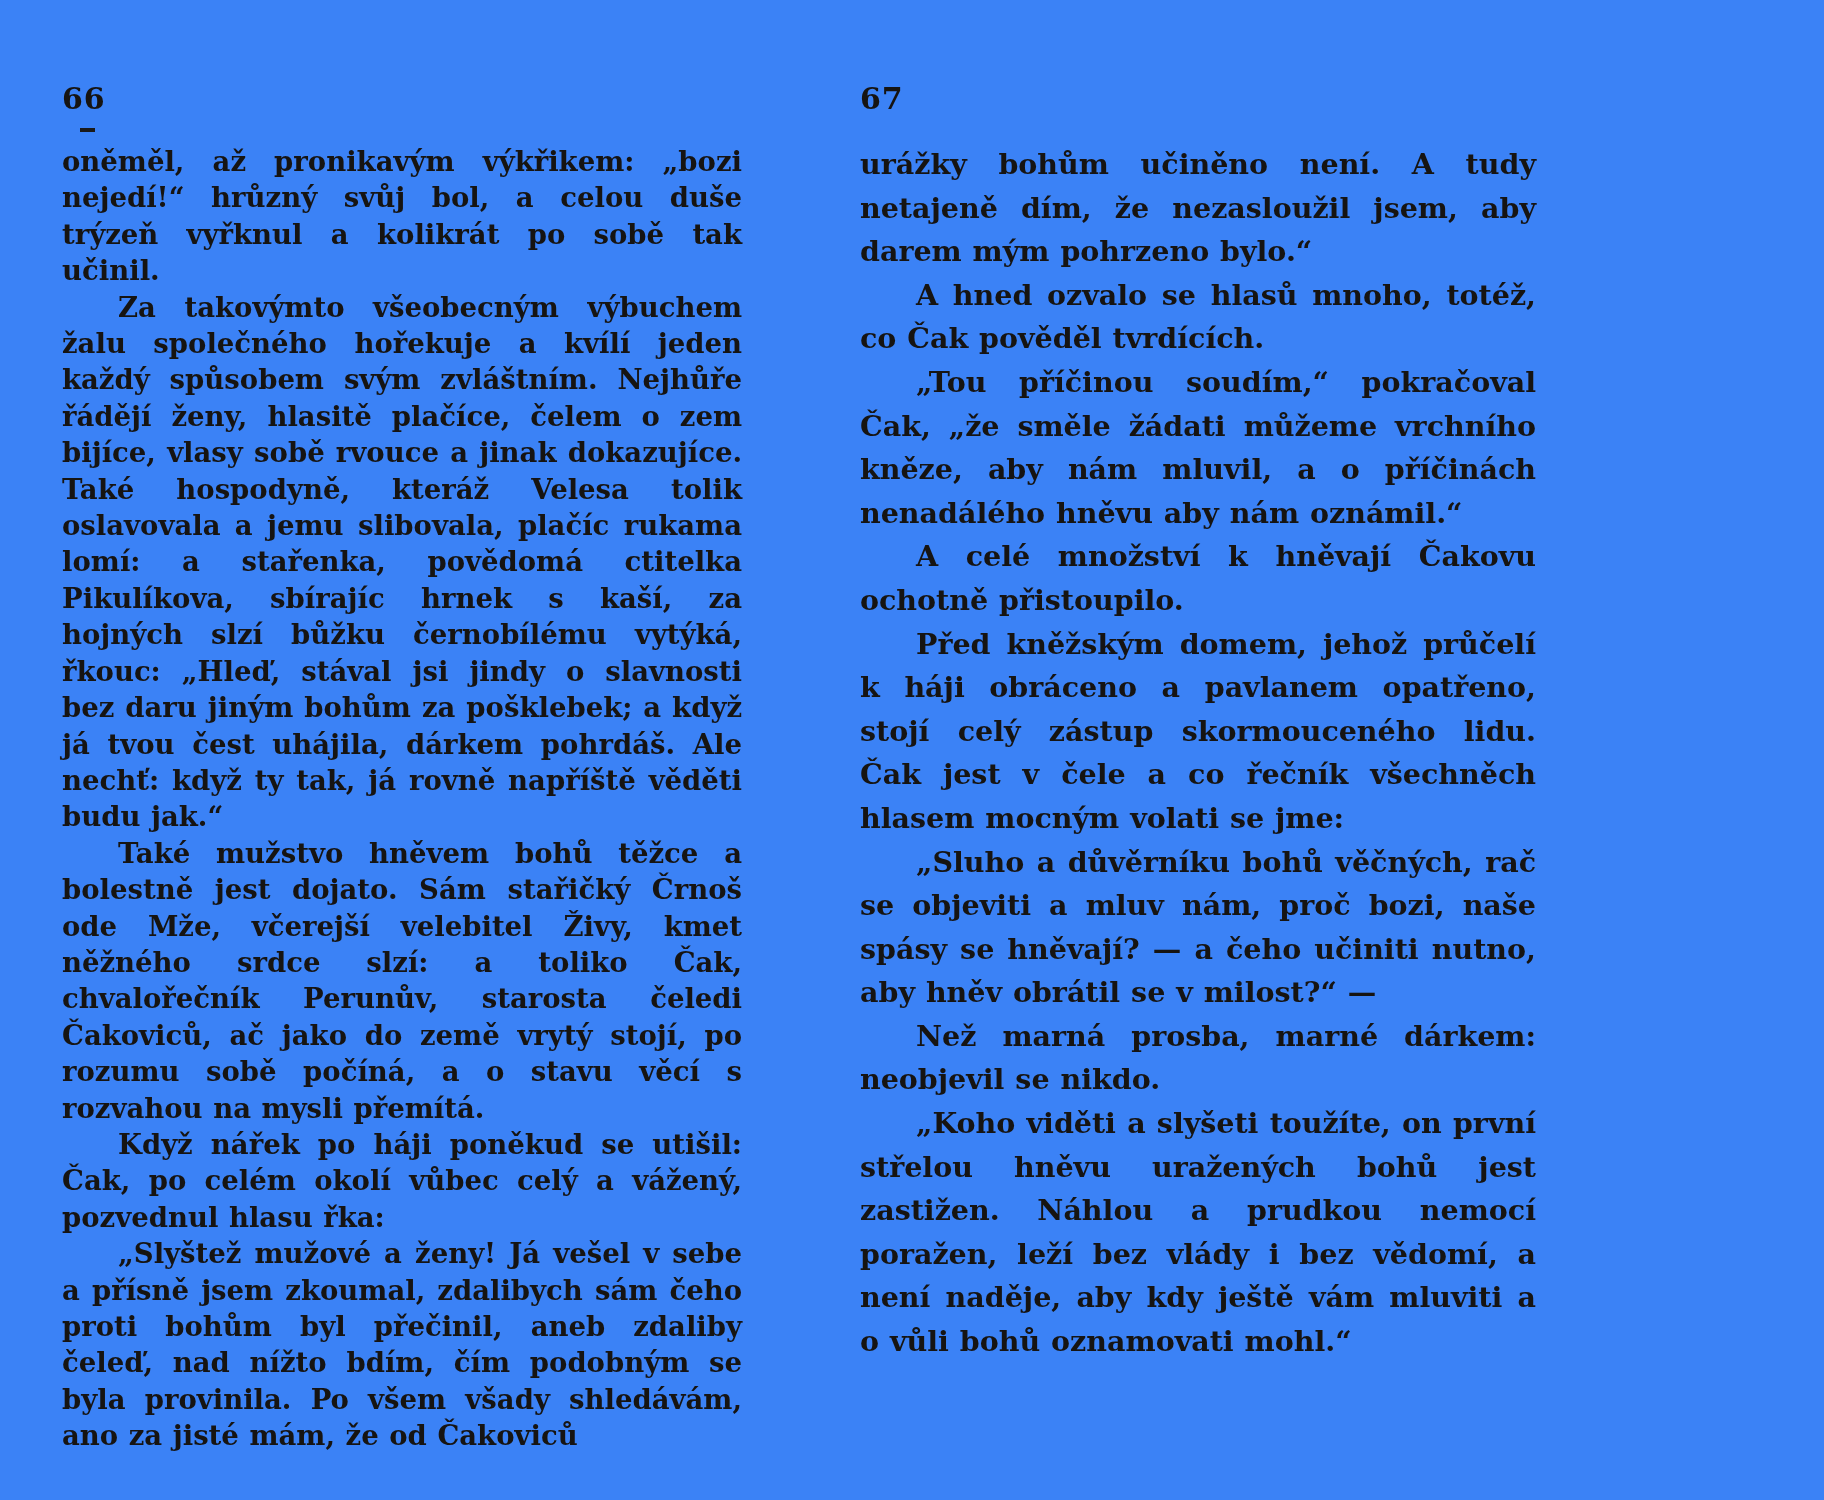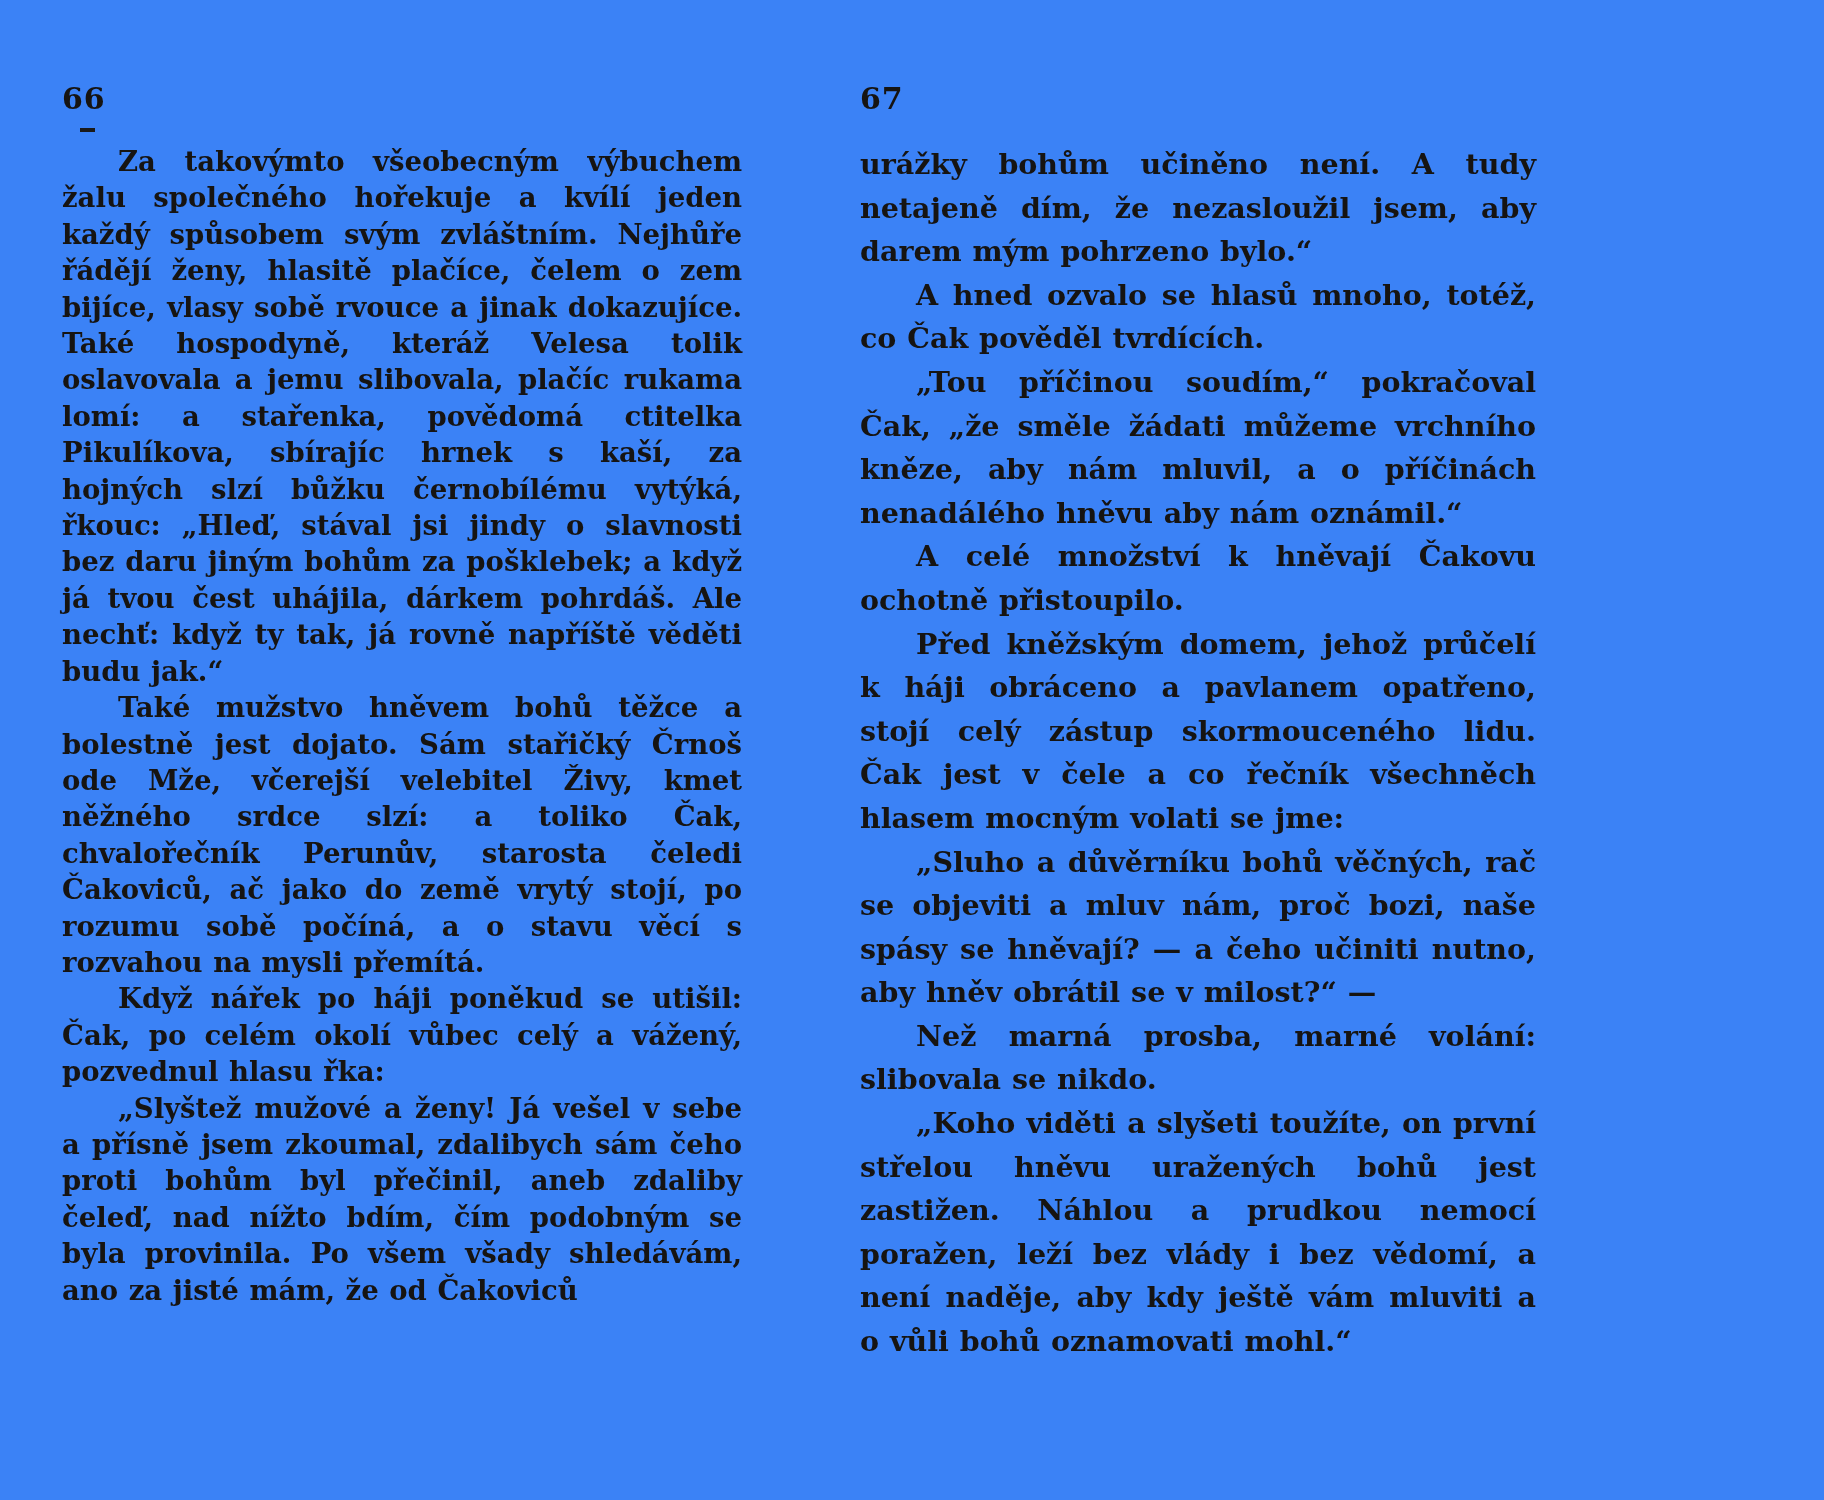--- a/index.html
+++ b/index.html
@@ -63,35 +63,36 @@
 </style>
 </head>
 <body>
 
 <div class="spread">
 
   <section class="page left">
     <div class="pagenum">66</div>
     <div class="sig-dash"></div>
     <div class="text-block">
+      <p class="noindent">oněměl, až pronikavým výkřikem: „bozi nejedí!“ hrůzný svůj bol, a celou duše trýzeň vyřknul a kolikrát po sobě tak učinil.</p>
       <p>Za takovýmto všeobecným výbuchem žalu společného hořekuje a kvílí jeden každý spůsobem svým zvláštním. Nejhůře řádějí ženy, hlasitě plačíce, čelem o zem bijíce, vlasy sobě rvouce a jinak dokazujíce. Také hospodyně, kteráž Velesa tolik oslavovala a jemu slibovala, plačíc rukama lomí: a stařenka, povědomá ctitelka Pikulíkova, sbírajíc hrnek s kaší, za hojných slzí bůžku černobílému vytýká, řkouc: „Hleď, stával jsi jindy o slavnosti bez daru jiným bohům za pošklebek; a když já tvou čest uhájila, dárkem pohrdáš. Ale nechť: když ty tak, já rovně napříště věděti budu jak.“</p>
       <p>Také mužstvo hněvem bohů těžce a bolestně jest dojato. Sám stařičký Črnoš ode Mže, včerejší velebitel Živy, kmet něžného srdce slzí: a toliko Čak, chvalořečník Perunův, starosta čeledi Čakoviců, ač jako do země vrytý stojí, po rozumu sobě počíná, a o stavu věcí s rozvahou na mysli přemítá.</p>
       <p>Když nářek po háji poněkud se utišil: Čak, po celém okolí vůbec celý a vážený, pozvednul hlasu řka:</p>
       <p>„Slyštež mužové a ženy! Já vešel v sebe a přísně jsem zkoumal, zdalibych sám čeho proti bohům byl přečinil, aneb zdaliby čeleď, nad nížto bdím, čím podobným se byla provinila. Po všem všady shledávám, ano za jisté mám, že od Čakoviců</p>
     </div>
   </section>
 
   <section class="page right">
     <div class="pagenum">67</div>
     <div class="text-block">
       <p class="noindent">urážky bohům učiněno není. A tudy netajeně dím, že nezasloužil jsem, aby darem mým pohrzeno bylo.“</p>
       <p>A hned ozvalo se hlasů mnoho, totéž, co Čak pověděl tvrdících.</p>
       <p>„Tou příčinou soudím,“ pokračoval Čak, „že směle žádati můžeme vrchního kněze, aby nám mluvil, a o příčinách nenadálého hněvu aby nám oznámil.“</p>
       <p>A celé množství k hněvají Čakovu ochotně přistoupilo.</p>
       <p>Před kněžským domem, jehož průčelí k háji obráceno a pavlanem opatřeno, stojí celý zástup skormouceného lidu. Čak jest v čele a co řečník všechněch hlasem mocným volati se jme:</p>
       <p>„Sluho a důvěrníku bohů věčných, rač se objeviti a mluv nám, proč bozi, naše spásy se hněvají? — a čeho učiniti nutno, aby hněv obrátil se v milost?“ —</p>
-      <p>Než marná prosba, marné volání: slibovala se nikdo.</p>
+      <p>Než marná prosba, marné dárkem: neobjevil se nikdo.</p>
       <p>„Koho viděti a slyšeti toužíte, on první střelou hněvu uražených bohů jest zastižen. Náhlou a prudkou nemocí poražen, leží bez vlády i bez vědomí, a není naděje, aby kdy ještě vám mluviti a o vůli bohů oznamovati mohl.“</p>
     </div>
 
   </section>
 
 </div>
 
 </body></html>

